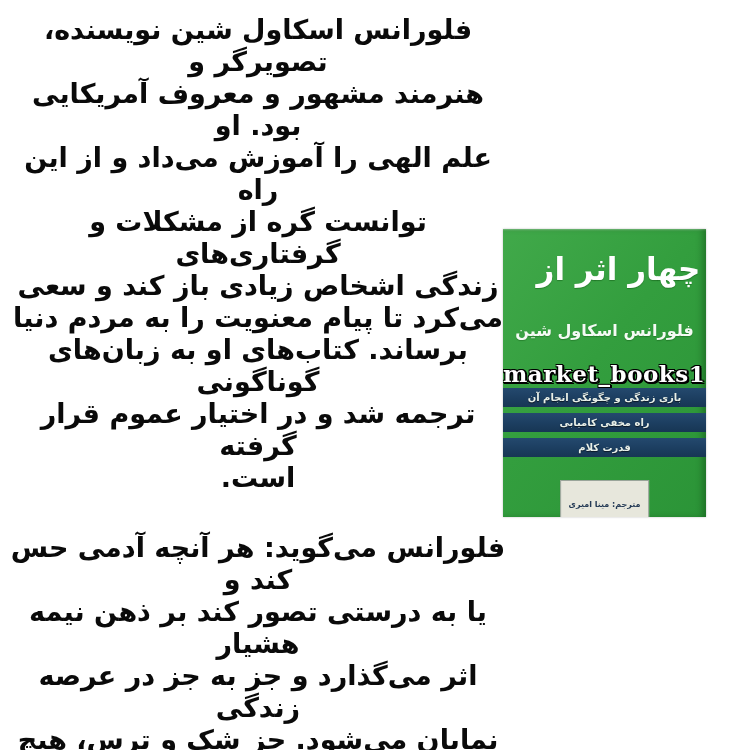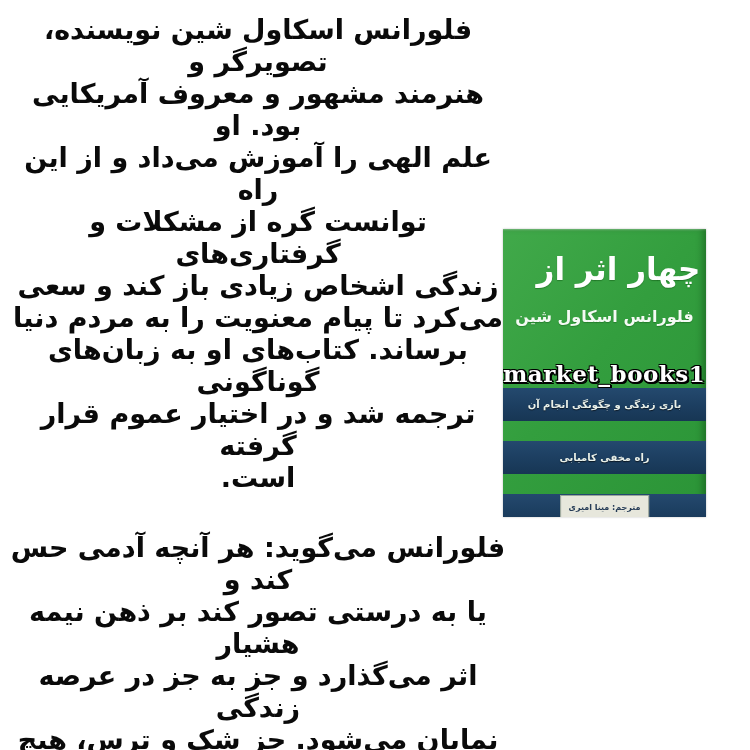--- a/index.html
+++ b/index.html
@@ -52,21 +52,21 @@
     top: 22px; left: 0; right: 0;
     text-align: center;
     color: #ffffff;
     font-size: 31px;
     font-weight: 700;
     text-shadow: 0 1px 1px rgba(0,60,0,0.35);
     padding-left: 28px;
   }
   .cover-author {
     position: absolute;
-    top: 78px; left: 0; right: 0;
+    top: 92px; left: 0; right: 0;
     text-align: center;
     color: #f4faf4;
     font-size: 16px;
     font-weight: 600;
     text-shadow: 0 1px 1px rgba(0,60,0,0.3);
   }
   .watermark {
     position: absolute;
     top: 131px; left: 0; right: 0;
     text-align: left;
@@ -77,42 +77,42 @@
     color: #ffffff;
     text-shadow: 2px 2px 0 #000, -1px -1px 0 #000, 1px -1px 0 #000,
                  -1px 1px 0 #000, 2px 0 0 #000, 0 2px 0 #000;
     letter-spacing: 0.5px;
   }
   .bands {
     position: absolute;
     top: 159px; left: 0; right: 0;
   }
   .band {
-    height: 33px;
-    margin-bottom: 20px;
+    height: 19px;
+    margin-bottom: 6px;
     background: linear-gradient(180deg, #24496e 0%, #1c3e60 55%, #173654 100%);
     color: #e9f0e9;
     font-size: 10px;
     font-weight: 600;
     display: flex;
     align-items: center;
     justify-content: center;
     text-shadow: 0 1px 1px rgba(0,0,0,0.6);
   }
   .translator-chip {
     position: absolute;
-    top: 266px; left: 50%;
+    top: 251px; left: 50%;
     transform: translateX(-50%);
     background: #e7e7dc;
     border: 1px solid #9aa59a;
     color: #243a55;
     font-size: 8px;
     font-weight: 700;
     line-height: 1;
-    padding: 8px 8px;
+    padding: 20px 8px;
     white-space: nowrap;
     box-shadow: 0 1px 1px rgba(0,0,0,0.25);
   }
 </style>
 </head>
 <body>
 
 <div class="canvas">
 
   <div class="text-column">

